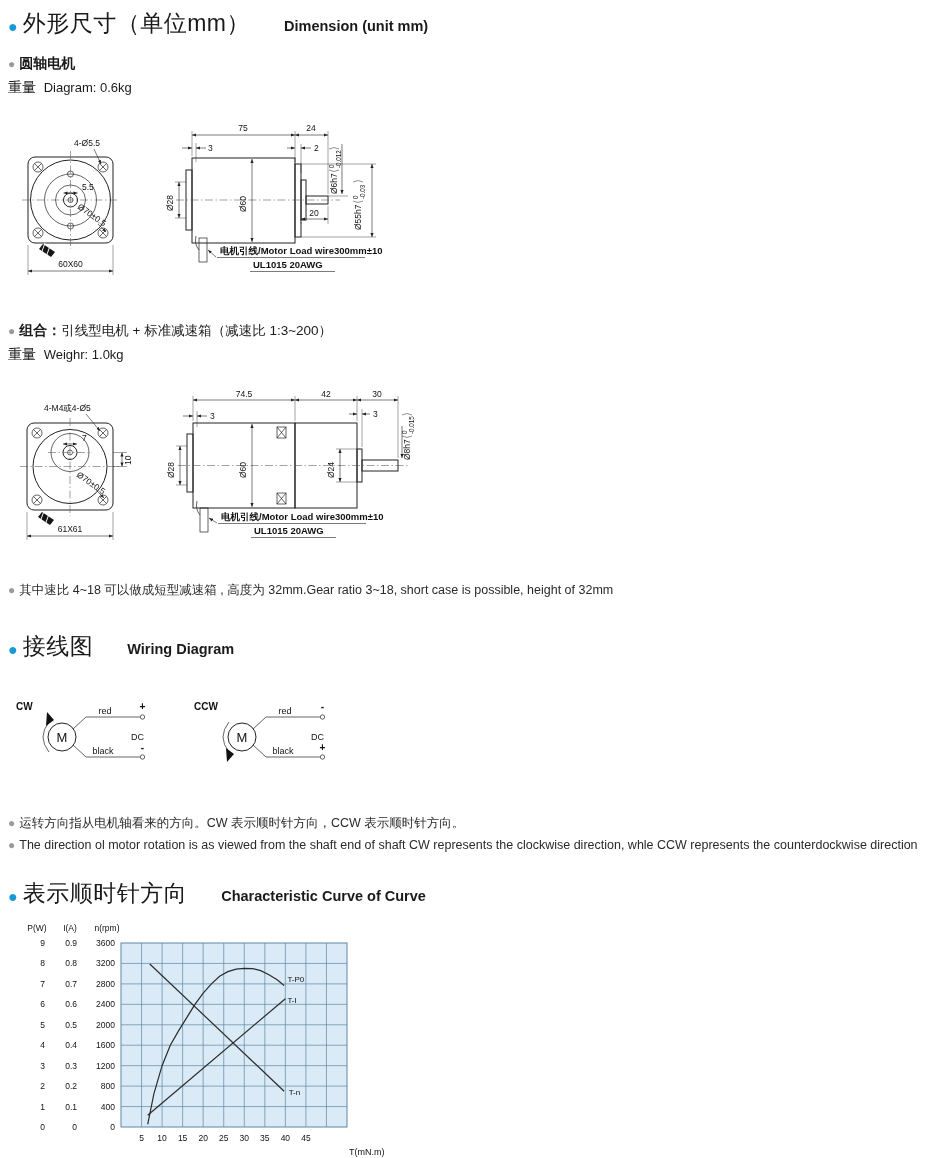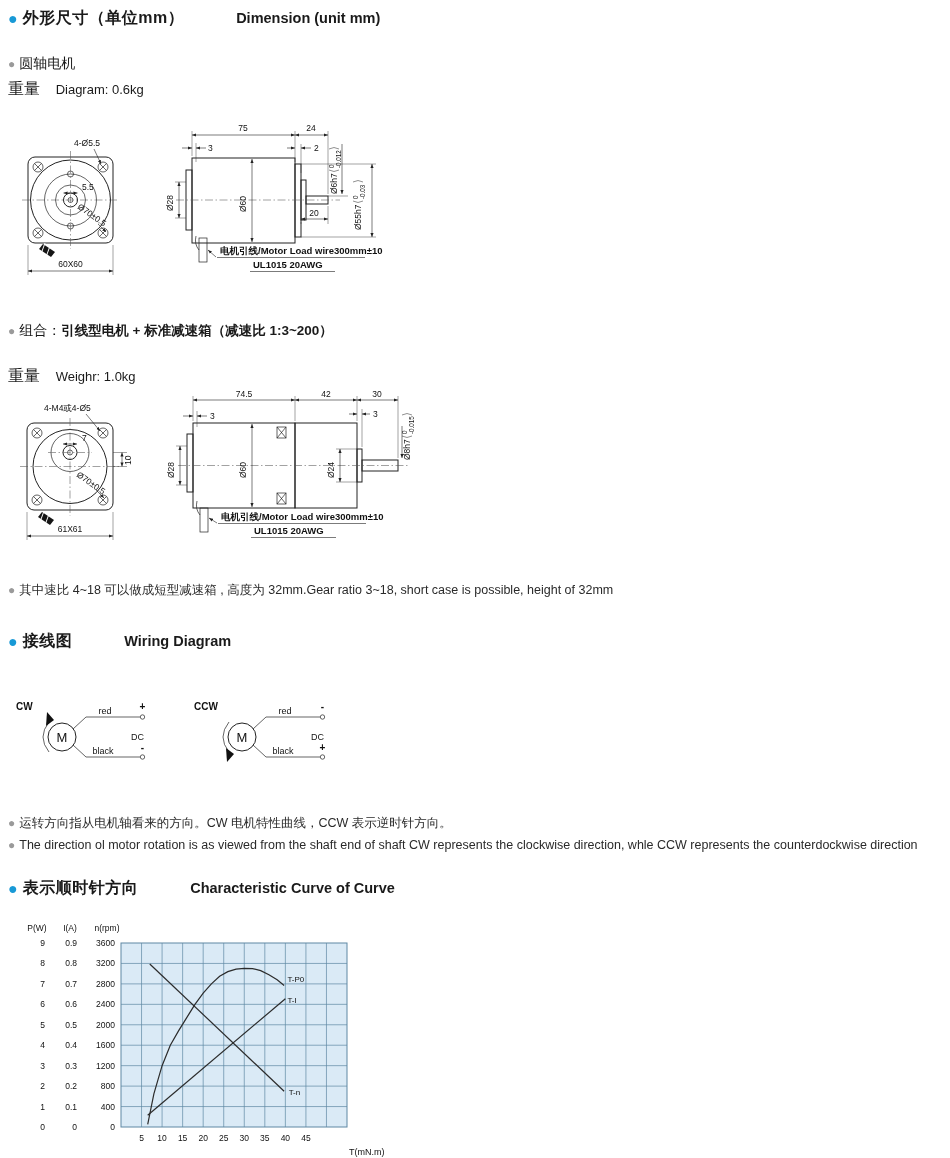--- a/index.html
+++ b/index.html
@@ -2,26 +2,26 @@
 <html><head>
 <meta charset="utf-8">
 <style>
   html,body{margin:0;padding:0;background:#fff;}
   .page{position:relative;width:950px;height:1158px;background:#fff;overflow:hidden;
         font-family:"Liberation Sans","DejaVu Sans",sans-serif;color:#1a1a1a;}
   .abs{position:absolute;}
   .titlerow{display:flex;align-items:baseline;}
   .b-blue{color:#1899d6;font-size:16px;line-height:1;margin-right:5px;transform:translateY(1px);}
   .b-gray{color:#9a9a9a;font-size:12px;line-height:1;margin-right:4px;}
-  .zh-big{font-weight:700;font-size:16px;letter-spacing:.5px;}
-  .en-big{font-weight:700;font-size:14.5px;margin-left:24px;padding-left:28px;}
-  .sub-zh{font-weight:400;font-size:14px;}
-  .sub-rest{font-size:13.5px;font-weight:700;}
+  .zh-big{font-weight:400;font-size:23px;letter-spacing:.5px;}
+  .en-big{font-weight:700;font-size:14.5px;margin-left:6px;padding-left:28px;}
+  .sub-zh{font-weight:700;font-size:14px;}
+  .sub-rest{font-size:13.5px;font-weight:400;}
   .weight{font-size:13px;}
-  .weight .zh{font-size:16px;margin-right:12px;}
+  .weight .zh{font-size:14px;margin-right:4px;}
   .note{font-size:12.5px;color:#2a2a2a;display:flex;align-items:baseline;}
   
   svg{overflow:visible;}
   svg text{font-family:"Liberation Sans","DejaVu Sans",sans-serif;fill:#111;}
   .ln{stroke:#222;stroke-width:1;fill:none;}
   .lnt{stroke:#222;stroke-width:.7;fill:none;}
   .cl{stroke:#555;stroke-width:.55;fill:none;stroke-dasharray:8 2.5 1.5 2.5;}
   .dl{stroke:#222;stroke-width:.6;fill:none;}
   .ext{stroke:#333;stroke-width:.45;fill:none;}
   .dim{font-size:8.5px;}
@@ -167,21 +167,21 @@
       <text class="wirelbl" x="243" y="150">UL1015 20AWG</text>
       <line class="dl" x1="240" y1="153.5" x2="325" y2="153.5"></line>
     </g>
   </svg>
 
   <div class="abs titlerow" style="left:8px;top:322px;">
     <span class="b-gray">●</span>
     <span class="sub-zh">组合：</span>
     <span class="sub-rest">引线型电机 + 标准减速箱（减速比 1:3~200）</span>
   </div>
-  <div class="abs weight" style="left:8px;top:366px;">
+  <div class="abs weight" style="left:8px;top:346px;">
     <span class="zh">重量</span>
     <span>Weighr: 1.0kg</span>
   </div>
 
   <svg class="abs" style="left:10px;top:388px;" width="420" height="165" viewBox="0 0 420 165">
     <defs>
       <marker id="arr2" viewBox="0 0 10 10" refX="9" refY="5" markerWidth="7.5" markerHeight="7.5" orient="auto-start-reverse">
         <path d="M0,1.5 L9,5 L0,8.5 z" fill="#222"></path>
       </marker>
       <pattern id="hatch2" width="4" height="4" patternUnits="userSpaceOnUse">
@@ -342,21 +342,21 @@
       <polyline class="lnt" points="243,50 256,62 310,62"></polyline>
       <circle class="lnt" cx="312.5" cy="62" r="2.2" fill="#fff"></circle>
       <text class="wsign" x="312.5" y="56" text-anchor="middle">+</text>
       <text class="wlbl" x="273" y="59" text-anchor="middle">black</text>
       <text class="wlbl" x="301" y="45">DC</text>
     </g>
   </svg>
 
   <div class="abs note" style="left:8px;top:815px;">
     <span class="b-gray">●</span>
-    <span>运转方向指从电机轴看来的方向。CW 电机特性曲线，CCW 表示逆时针方向。</span>
+    <span>运转方向指从电机轴看来的方向。CW 表示顺时针方向，CCW 表示顺时针方向。</span>
   </div>
   <div class="abs note" style="left:8px;top:838px;">
     <span class="b-gray">●</span>
     <span>The direction ol motor rotation is as viewed from the shaft end of shaft CW represents the clockwise direction, whle CCW represents the counterdockwise direction</span>
   </div>
 
   <div class="abs titlerow" style="left:8px;top:878px;">
     <span class="b-blue">●</span>
     <span class="zh-big">表示顺时针方向</span>
     <span class="en-big">Characteristic Curve of Curve</span>

